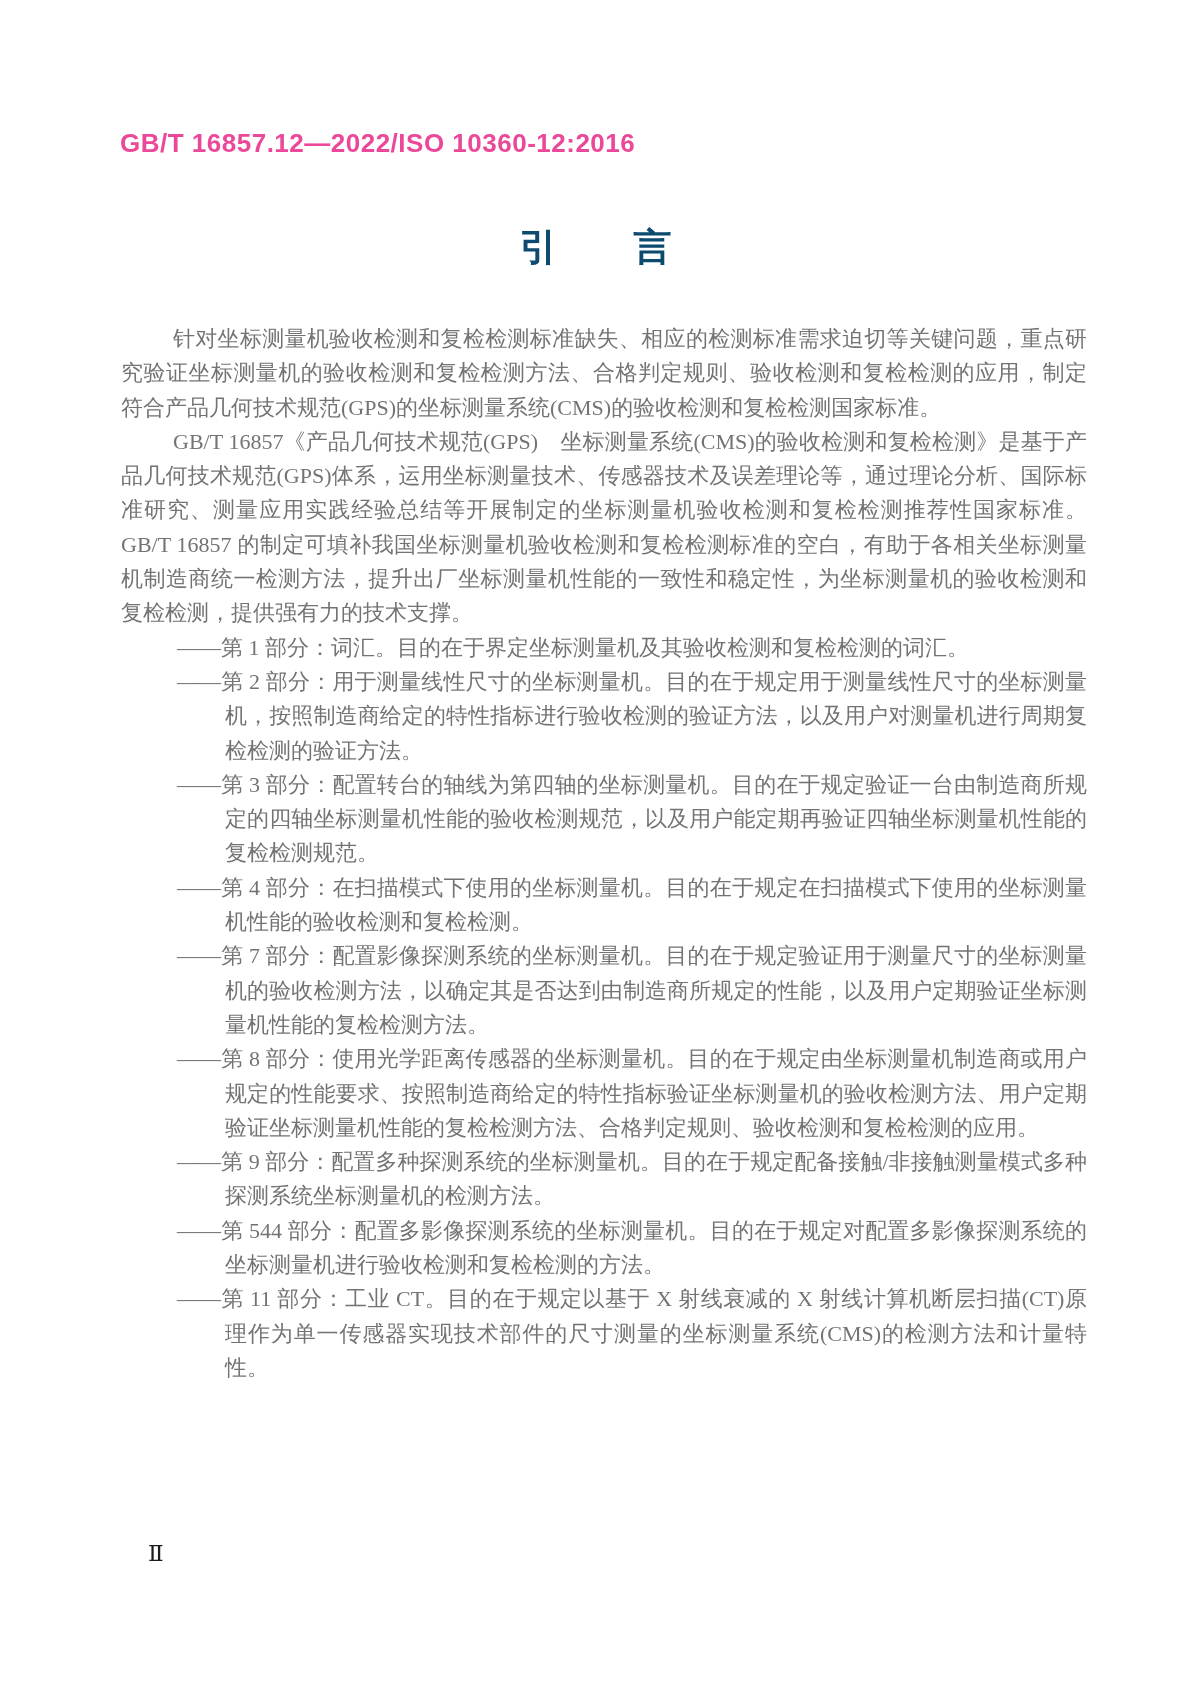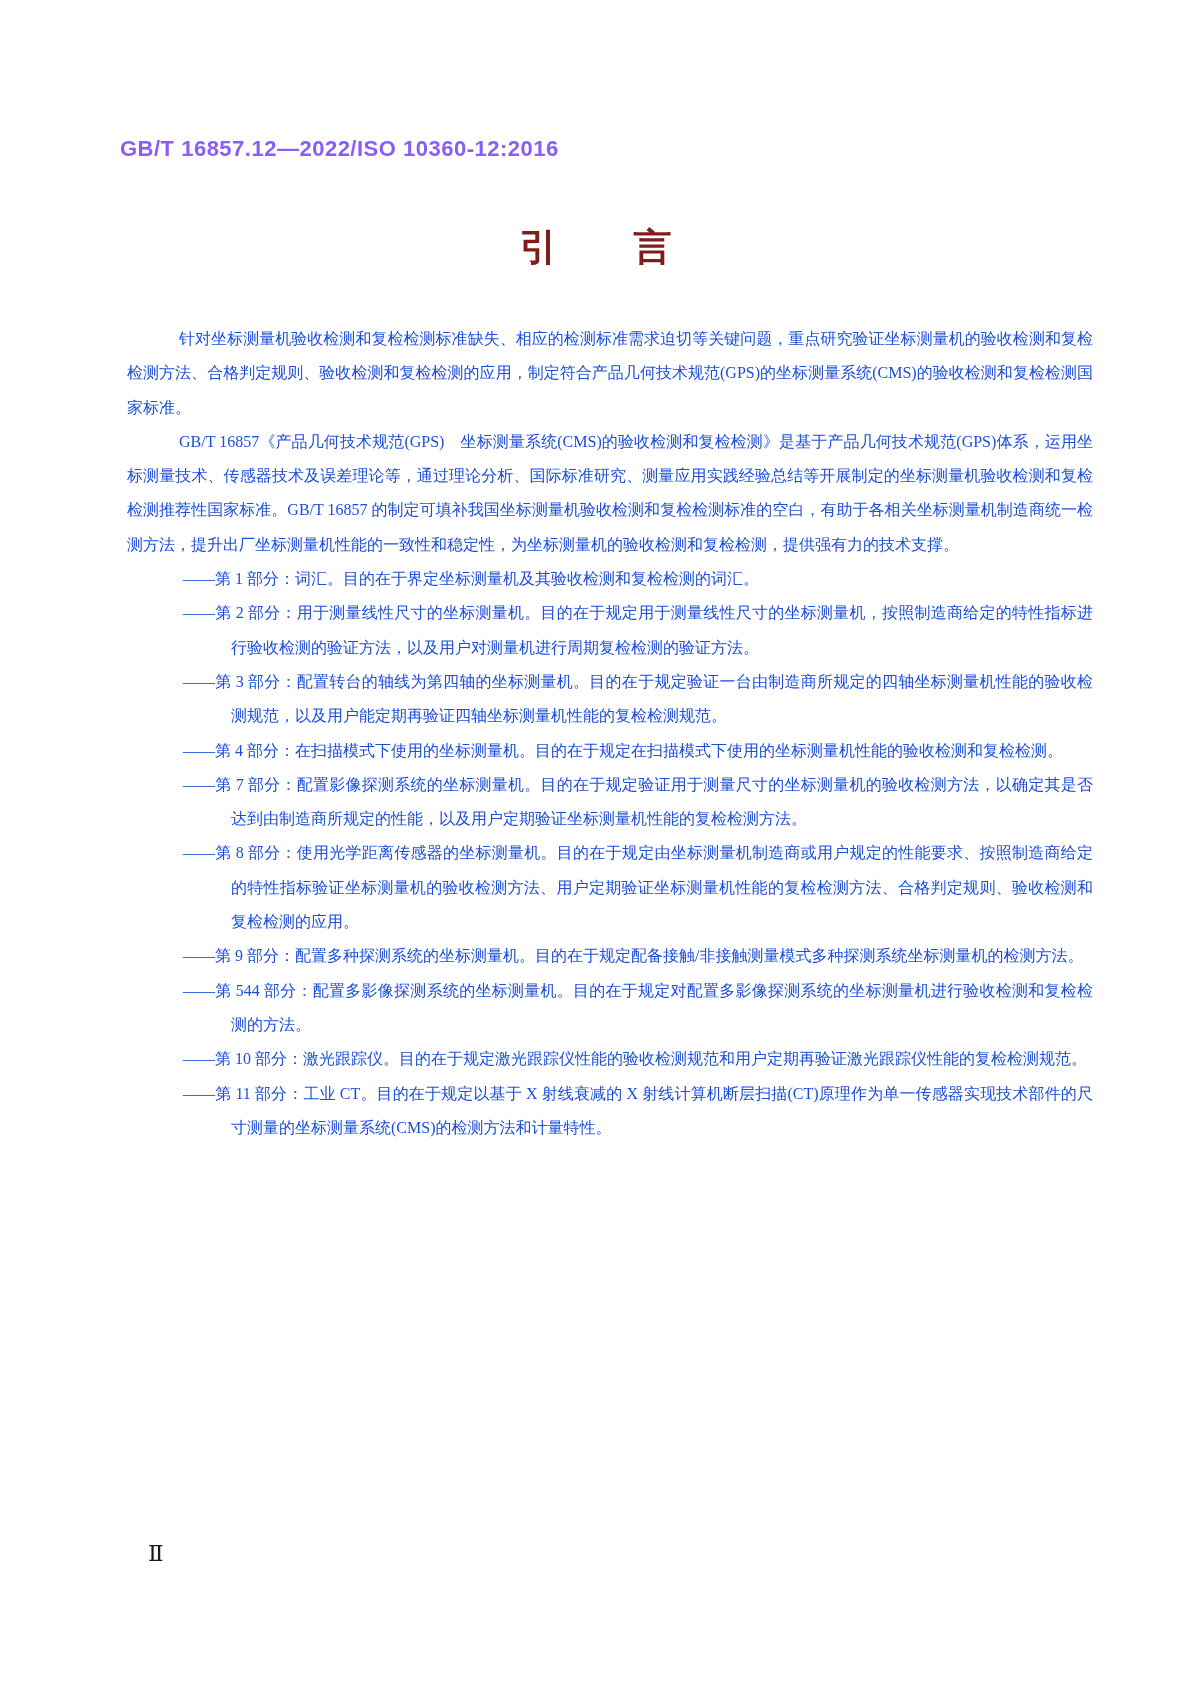--- a/index.html
+++ b/index.html
@@ -10,51 +10,51 @@
   .page {
     position: relative;
     width: 1191px;
     height: 1684px;
     background: #ffffff;
     overflow: hidden;
     color: #1c1c1c;
   }
   .doc-header {
     position: absolute;
-    top: 136px;
+    top: 128px;
     left: 120px;
     font-family: "Liberation Sans", "DejaVu Sans", sans-serif;
     font-weight: bold;
-    font-size: 22px;
+    font-size: 26px;
     letter-spacing: 0.5px;
-    color: #8b5cf6;
+    color: #ec4899;
     white-space: nowrap;
   }
   .doc-title {
     position: absolute;
     top: 222px;
     left: 0;
     width: 100%;
     text-align: center;
     font-family: "Liberation Sans", "DejaVu Sans", sans-serif;
     font-weight: bold;
     font-size: 38px;
-    color: #7f1d1d;
+    color: #0c4a6e;
     white-space: pre;
   }
   .doc-body {
     position: absolute;
     top: 322px;
-    left: 127px;
+    left: 121px;
     width: 966px;
     font-family: "Liberation Serif", "DejaVu Serif", serif;
-    font-size: 16px;
+    font-size: 22px;
     line-height: 34.3px;
     text-align: justify;
-    color: #1d4ed8;
+    color: #737373;
   }
   .doc-body p {
     margin: 0;
     padding: 0;
   }
   p.para {
     text-indent: 52px;
   }
   p.list-item {
     padding-left: 104px;
@@ -83,19 +83,18 @@
     <p class="para">GB/T 16857《产品几何技术规范(GPS)　坐标测量系统(CMS)的验收检测和复检检测》是基于产品几何技术规范(GPS)体系，运用坐标测量技术、传感器技术及误差理论等，通过理论分析、国际标准研究、测量应用实践经验总结等开展制定的坐标测量机验收检测和复检检测推荐性国家标准。GB/T 16857 的制定可填补我国坐标测量机验收检测和复检检测标准的空白，有助于各相关坐标测量机制造商统一检测方法，提升出厂坐标测量机性能的一致性和稳定性，为坐标测量机的验收检测和复检检测，提供强有力的技术支撑。</p>
 
     <p class="list-item">——第 1 部分：词汇。目的在于界定坐标测量机及其验收检测和复检检测的词汇。</p>
     <p class="list-item">——第 2 部分：用于测量线性尺寸的坐标测量机。目的在于规定用于测量线性尺寸的坐标测量机，按照制造商给定的特性指标进行验收检测的验证方法，以及用户对测量机进行周期复检检测的验证方法。</p>
     <p class="list-item">——第 3 部分：配置转台的轴线为第四轴的坐标测量机。目的在于规定验证一台由制造商所规定的四轴坐标测量机性能的验收检测规范，以及用户能定期再验证四轴坐标测量机性能的复检检测规范。</p>
     <p class="list-item">——第 4 部分：在扫描模式下使用的坐标测量机。目的在于规定在扫描模式下使用的坐标测量机性能的验收检测和复检检测。</p>
     <p class="list-item">——第 7 部分：配置影像探测系统的坐标测量机。目的在于规定验证用于测量尺寸的坐标测量机的验收检测方法，以确定其是否达到由制造商所规定的性能，以及用户定期验证坐标测量机性能的复检检测方法。</p>
     <p class="list-item">——第 8 部分：使用光学距离传感器的坐标测量机。目的在于规定由坐标测量机制造商或用户规定的性能要求、按照制造商给定的特性指标验证坐标测量机的验收检测方法、用户定期验证坐标测量机性能的复检检测方法、合格判定规则、验收检测和复检检测的应用。</p>
     <p class="list-item">——第 9 部分：配置多种探测系统的坐标测量机。目的在于规定配备接触/非接触测量模式多种探测系统坐标测量机的检测方法。</p>
     <p class="list-item">——第 544 部分：配置多影像探测系统的坐标测量机。目的在于规定对配置多影像探测系统的坐标测量机进行验收检测和复检检测的方法。</p>
-    <p class="list-item">——第 10 部分：激光跟踪仪。目的在于规定激光跟踪仪性能的验收检测规范和用户定期再验证激光跟踪仪性能的复检检测规范。</p>
     <p class="list-item">——第 11 部分：工业 CT。目的在于规定以基于 X 射线衰减的 X 射线计算机断层扫描(CT)原理作为单一传感器实现技术部件的尺寸测量的坐标测量系统(CMS)的检测方法和计量特性。</p>
   </div>
 
   <div class="page-number">Ⅱ</div>
 
 </div>
 
 </body></html>

